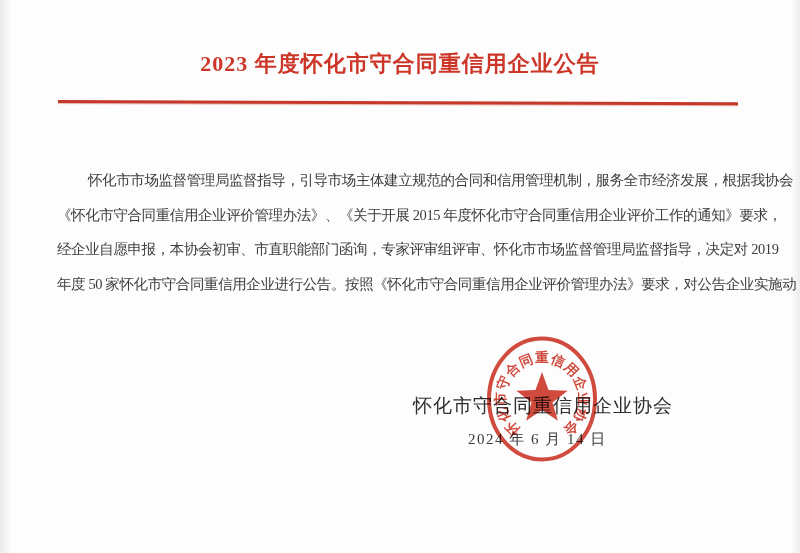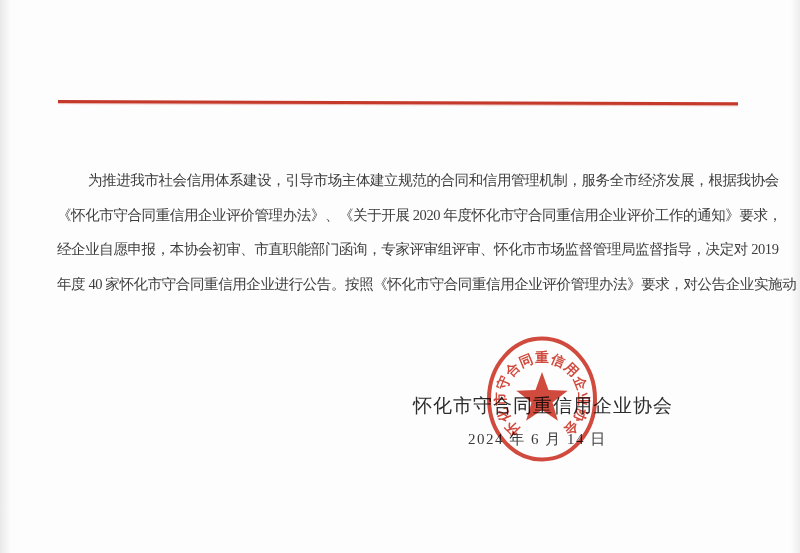--- a/index.html
+++ b/index.html
@@ -71,28 +71,29 @@
     font-family: "Liberation Serif", "DejaVu Serif", serif;
   }
 </style>
 </head>
 <body>
 
 <div class="page">
   <div class="edge-left"></div>
   <div class="edge-right"></div>
 
+  <div class="doc-title">2023 年度怀化市守合同重信用企业公告</div>
 
   <div class="rule rule-top"></div>
 
   <div class="body-text">
-    <div class="body-line first">为推进我市社会信用体系建设，引导市场主体建立规范的合同和信用管理机制，服务全市经济发展，根据我协会</div>
-    <div class="body-line">《怀化市守合同重信用企业评价管理办法》、《关于开展 2020 年度怀化市守合同重信用企业评价工作的通知》要求，</div>
+    <div class="body-line first">怀化市市场监督管理局监督指导，引导市场主体建立规范的合同和信用管理机制，服务全市经济发展，根据我协会</div>
+    <div class="body-line">《怀化市守合同重信用企业评价管理办法》、《关于开展 2015 年度怀化市守合同重信用企业评价工作的通知》要求，</div>
     <div class="body-line">经企业自愿申报，本协会初审、市直职能部门函询，专家评审组评审、怀化市市场监督管理局监督指导，决定对 2019</div>
-    <div class="body-line">年度 40 家怀化市守合同重信用企业进行公告。按照《怀化市守合同重信用企业评价管理办法》要求，对公告企业实施动</div>
+    <div class="body-line">年度 50 家怀化市守合同重信用企业进行公告。按照《怀化市守合同重信用企业评价管理办法》要求，对公告企业实施动</div>
   </div>
 
   <div class="sig-org">怀化市守合同重信用企业协会</div>
   <div class="sig-date">2024 年 6 月 14 日</div>
 
   <svg class="seal" viewBox="0 0 118 132" xmlns="http://www.w3.org/2000/svg">
     <ellipse cx="58" cy="64" rx="53" ry="60.5" fill="none" stroke="#ce3a2c" stroke-width="4"></ellipse>
     <polygon fill="#ce3a2c" points="58,37 64.5,55.1 83.7,55.7 68.5,67.4 73.9,85.8 58,75 42.1,85.8 47.5,67.4 32.3,55.7 51.5,55.1"></polygon>
     <g>
         <text x="58" y="27" text-anchor="middle" transform="rotate(-135 58 64)">怀</text>

